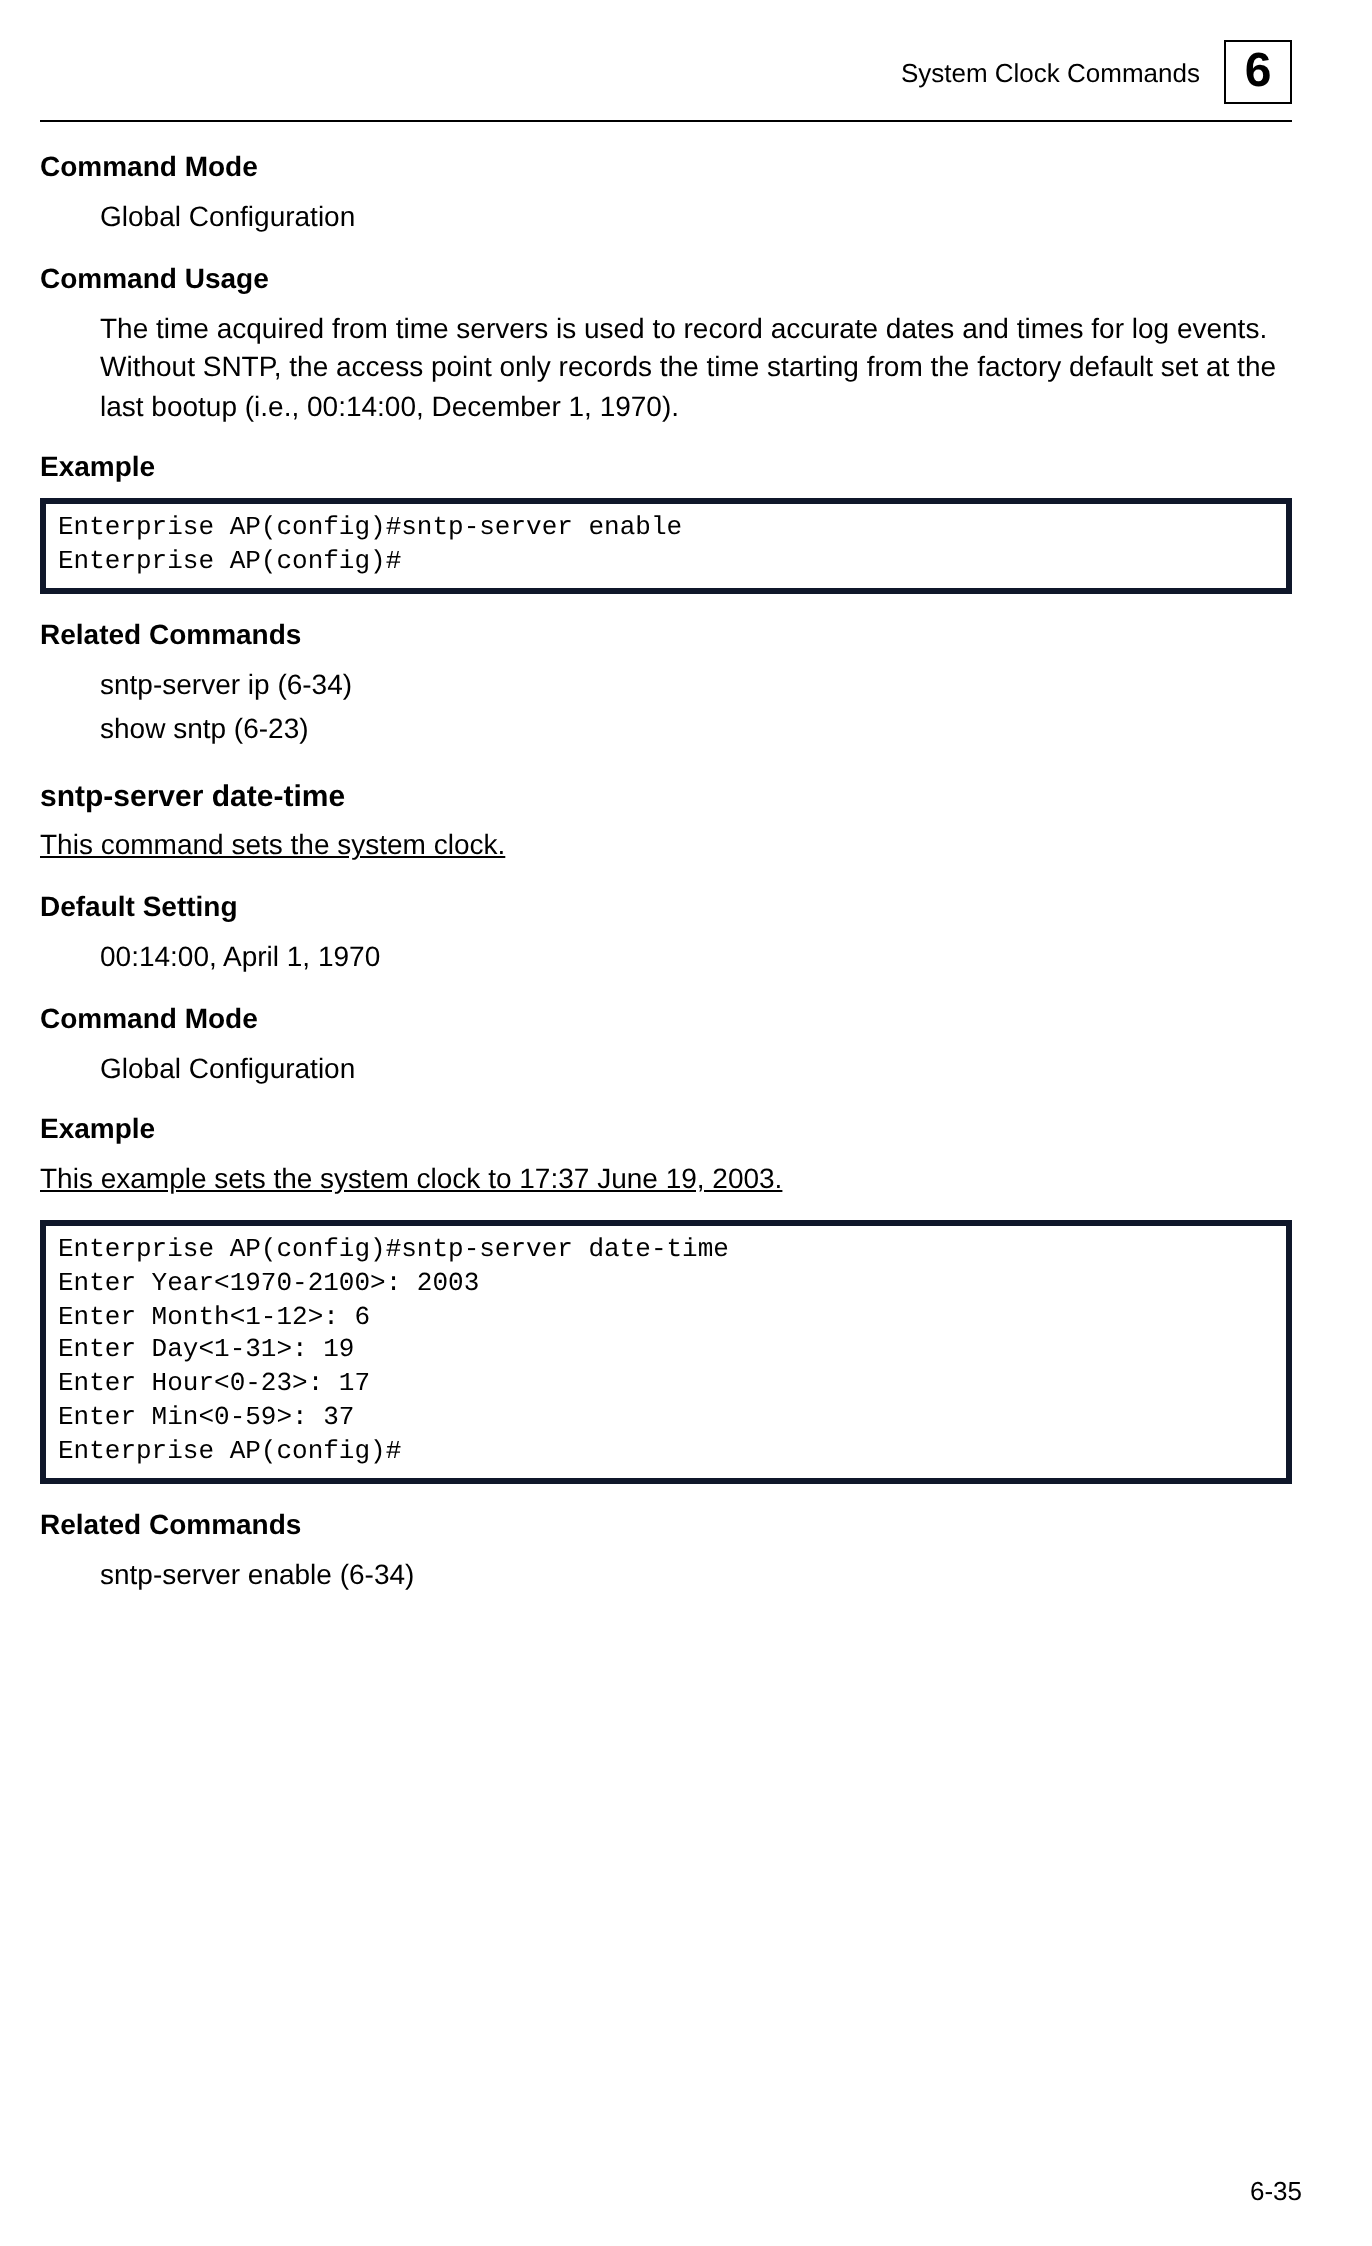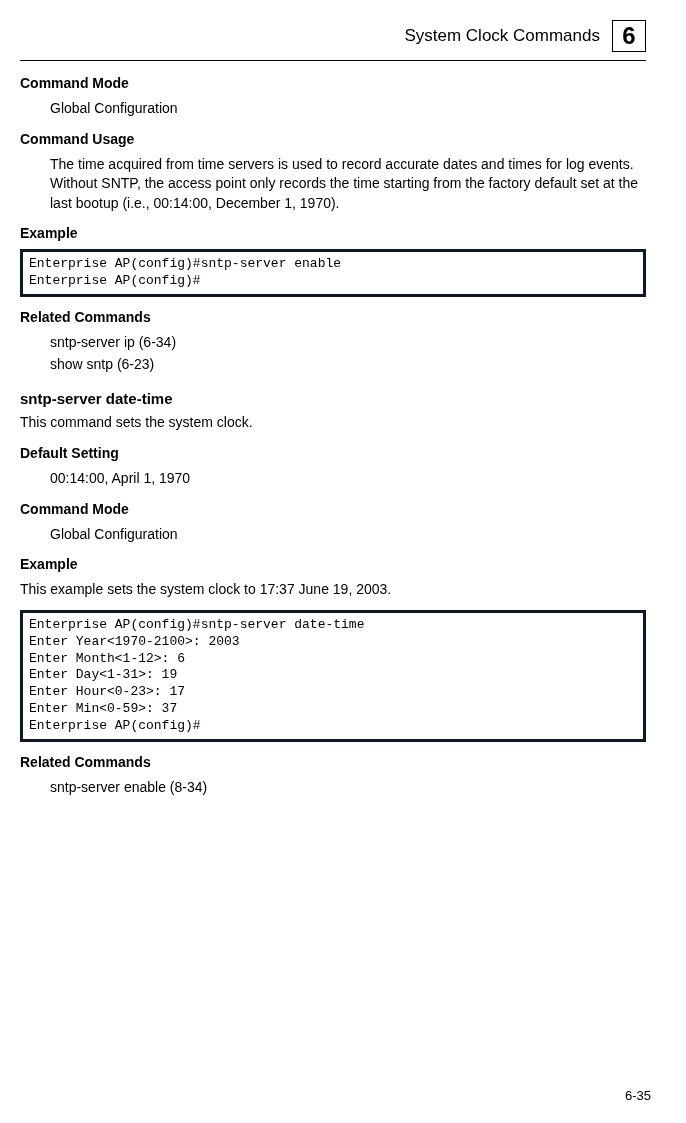--- a/index.html
+++ b/index.html
@@ -20,21 +20,21 @@
     position: relative;
     height: 100%;
   }
   .header-row {
     display: flex;
     justify-content: flex-end;
     align-items: center;
     margin-bottom: 8px;
   }
   .header-title {
-    font-size: 17px;
+    font-size: 13px;
     margin-right: 12px;
   }
   .chapter-box {
     border: 1px solid #000;
     width: 32px;
     height: 30px;
     display: flex;
     align-items: center;
     justify-content: center;
     font-size: 24px;
@@ -71,20 +71,21 @@
   }
   .cmd-heading {
     font-weight: bold;
     font-size: 15px;
     margin-top: 16px;
     margin-bottom: 6px;
   }
   .body-text {
     margin: 4px 0 10px 0;
     line-height: 1.4;
+    text-decoration: underline;
   }
   .page-number {
     position: absolute;
     bottom: 20px;
     right: 35px;
     font-size: 13px;
   }
 </style>
 </head>
 <body>
@@ -127,17 +128,17 @@
   <div class="code-box">Enterprise AP(config)#sntp-server date-time
 Enter Year&lt;1970-2100&gt;: 2003
 Enter Month&lt;1-12&gt;: 6
 Enter Day&lt;1-31&gt;: 19
 Enter Hour&lt;0-23&gt;: 17
 Enter Min&lt;0-59&gt;: 37
 Enterprise AP(config)#</div>
 
   <div class="section-bold">Related Commands</div>
   <div class="indent">
-    <p>sntp-server enable (8-34)</p>
+    <p>sntp-server enable (6-34)</p>
   </div>
 
   <div class="page-number">6-35</div>
 </div>
 
 </body></html>

